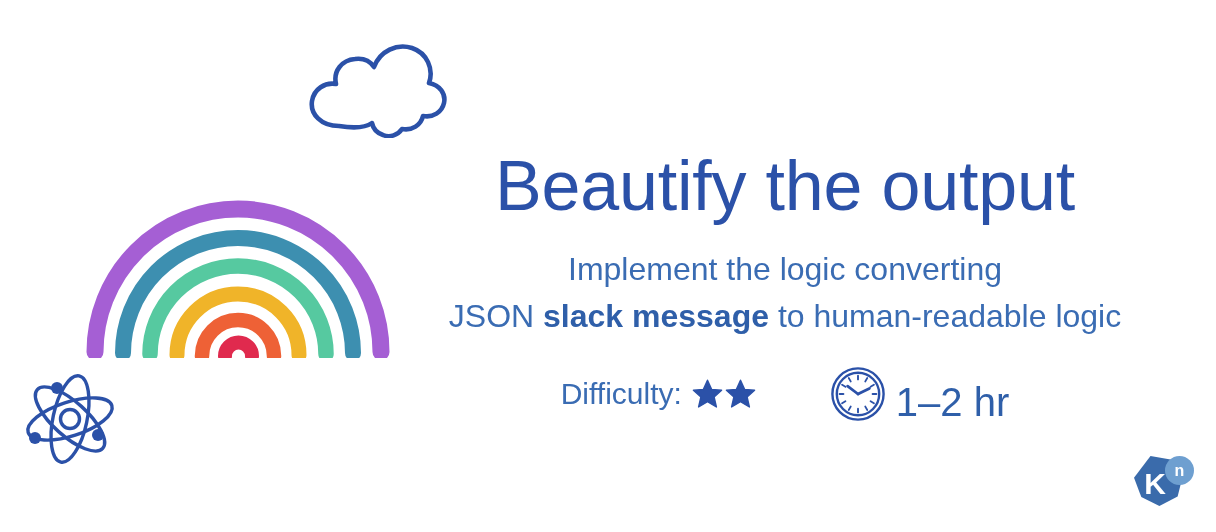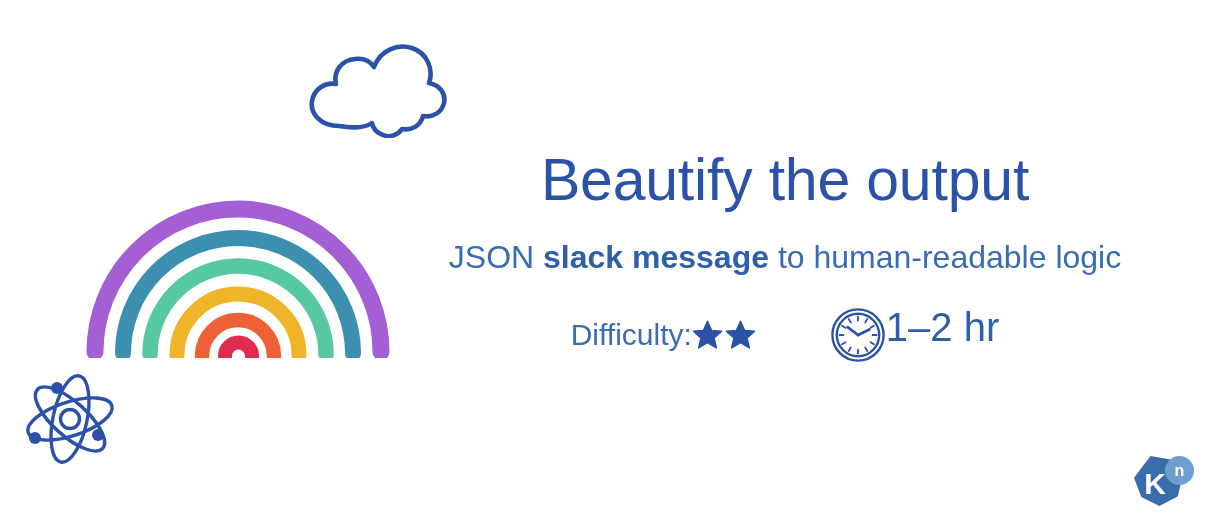--- a/index.html
+++ b/index.html
@@ -44,21 +44,21 @@
 
   
   #content-block {
     position: absolute;
     left: 420px;
     top: 150px;
     width: 730px;
     text-align: center;
   }
   #page-title {
-    font-size: 59px;
+    font-size: 70px;
     line-height: 1.05;
     font-weight: 400;
     color: #2b51a8;
     letter-spacing: -0.2px;
     margin: 0;
     white-space: nowrap;
   }
   #subtitle-block {
     margin-top: 22px;
   }
@@ -78,21 +78,22 @@
   
   #meta-row {
     margin-top: 26px;
     display: flex;
     align-items: center;
     justify-content: center;
     gap: 74px;
   }
   .meta-item {
     display: flex;
-    align-items: flex-start;
+    align-items: flex-end;
+    gap: 10px;
   }
   #difficulty-label {
     font-size: 30px;
     color: #3a6cb3;
     font-weight: 400;
     line-height: 1;
   }
   #difficulty-stars {
     display: flex;
     align-items: center;
@@ -168,20 +169,21 @@
         <circle cx="80" cy="63" r="6"></circle>
       </g>
     </svg>
   </div>
 
   <div id="content-block">
 
     <h1 id="page-title">Beautify the output</h1>
 
     <div id="subtitle-block">
+      <div class="subtitle-line">Implement the logic converting</div>
       <div class="subtitle-line">
         <span>JSON </span><span class="subtitle-strong">slack message</span><span> to human-readable logic</span>
       </div>
     </div>
 
     <div id="meta-row">
 
       <div class="meta-item">
         <span id="difficulty-label">Difficulty:</span>
         <span id="difficulty-stars">

